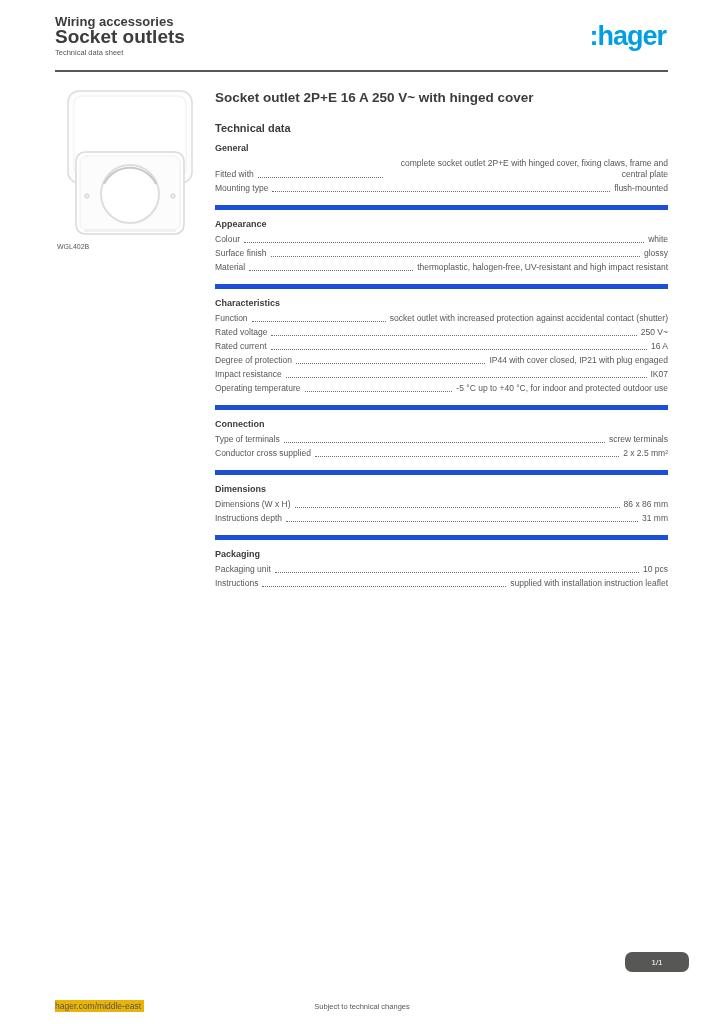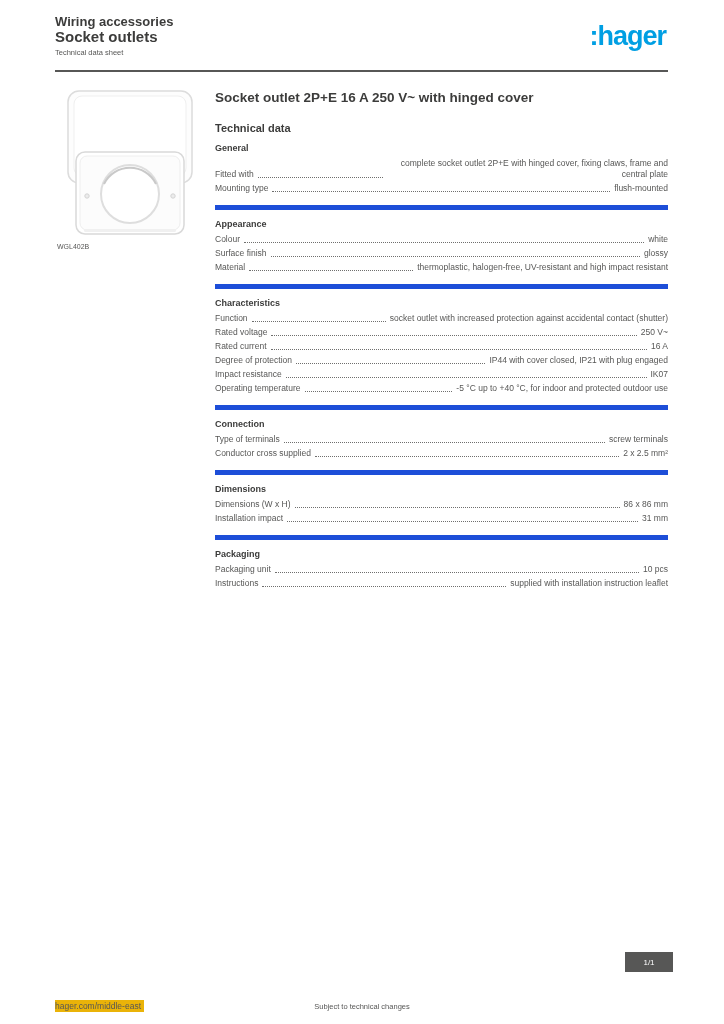--- a/index.html
+++ b/index.html
@@ -2,21 +2,21 @@
 <html><head>
 <meta charset="utf-8">
 <style>
   html,body{margin:0;padding:0;background:#ffffff;}
   .page{position:relative;width:724px;height:1024px;background:#ffffff;overflow:hidden;
         font-family:"Liberation Sans",sans-serif;color:#575756;}
 
   
   .header-left{position:absolute;left:55px;top:14px;}
   .h-line1{font-size:13px;font-weight:bold;color:#3c3c3b;line-height:15px;}
-  .h-line2{font-size:15px;font-weight:bold;color:#3c3c3b;line-height:15px;}
+  .h-line2{font-size:19px;font-weight:bold;color:#3c3c3b;line-height:15px;}
   .h-line3{font-size:7.5px;color:#575756;margin-top:4px;}
   .logo{position:absolute;right:58px;top:22px;font-size:27px;font-weight:bold;
         color:#009fe3;letter-spacing:-1px;line-height:28px;}
   .header-rule{position:absolute;left:55px;right:56px;top:70px;border-top:2px solid #575756;}
 
   
   .figure{position:absolute;left:60px;top:88px;width:140px;height:150px;}
   .figure-caption{position:absolute;left:57px;top:243px;font-size:7px;color:#575756;}
 
   
@@ -30,22 +30,22 @@
             margin-bottom:3px;color:#575756;}
   .spec-label{white-space:nowrap;}
   .spec-leader{flex:1 1 auto;border-bottom:1px dotted #6f6f6e;margin:0 4px 2px 4px;min-width:12px;}
   .spec-value{text-align:right;max-width:62%;}
 
   
   .footer-left{position:absolute;left:55px;top:1000px;font-size:8.5px;color:#575756;
                background:#eab308;padding:1px 3px 1px 0;text-decoration:none;}
   .footer-center{position:absolute;left:0;right:0;top:1002px;text-align:center;
                  font-size:7.5px;color:#575756;}
-  .footer-page{position:absolute;left:625px;top:952px;width:48px;height:20px;background:#575756;
-               color:#ffffff;font-size:8px;display:flex;align-items:center;justify-content:center;}
+  .footer-page{position:absolute;left:625px;top:952px;width:64px;height:20px;background:#575756;
+               color:#ffffff;font-size:8px;display:flex;align-items:center;justify-content:center;border-radius:7px;}
 </style>
 </head>
 <body>
 
 <div class="page">
 
   <div class="header-left">
     <div class="h-line1">Wiring accessories</div>
     <div class="h-line2">Socket outlets</div>
     <div class="h-line3">Technical data sheet</div>
@@ -159,21 +159,21 @@
           </div>
         </div>
         <div class="group">
           <div class="group-heading">Dimensions</div>
           <div class="spec-row">
             <span class="spec-label">Dimensions (W x H)</span>
             <span class="spec-leader"></span>
             <span class="spec-value">86 x 86 mm</span>
           </div>
           <div class="spec-row">
-            <span class="spec-label">Installation impact</span>
+            <span class="spec-label">Instructions depth</span>
             <span class="spec-leader"></span>
             <span class="spec-value">31 mm</span>
           </div>
         </div>
         <div class="group last">
           <div class="group-heading">Packaging</div>
           <div class="spec-row">
             <span class="spec-label">Packaging unit</span>
             <span class="spec-leader"></span>
             <span class="spec-value">10 pcs</span>

